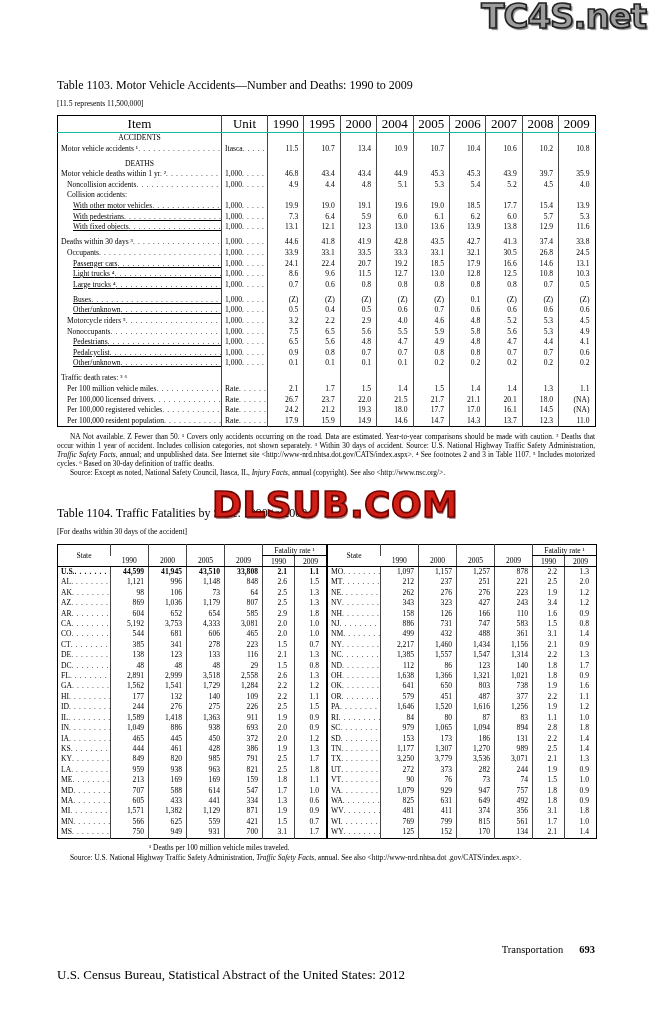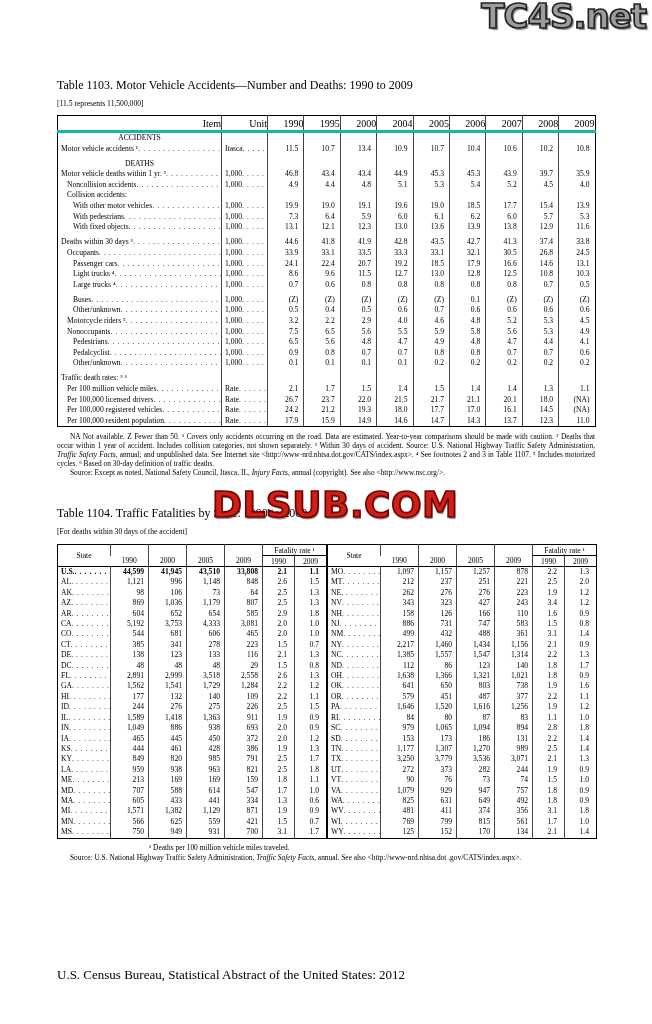--- a/index.html
+++ b/index.html
@@ -18,29 +18,29 @@
 
   
   .sec1103 { position:absolute; left:57px; top:78px; width:538px; }
   .sec1104 { position:absolute; left:57px; top:506px; width:538px; }
   .tbl-title { font-size:12px; line-height:14px; font-weight:normal; }
   .bracket-note { font-size:7.6px; line-height:9px; margin-top:7px; }
 
   
   #t1103 { width:538px; border-collapse:collapse; table-layout:fixed; border:1.2px solid #000;
            font-size:7.6px; margin-top:7px; }
-  #t1103 th { font-weight:normal; font-size:10px; height:16px; text-align:right; vertical-align:middle;
-              border-bottom:3px solid #14b8a6; }
+  #t1103 th { font-weight:normal; font-size:13px; height:16px; text-align:center; vertical-align:middle;
+              border-bottom:1px solid #14b8a6; }
   #t1103 th, #t1103 td { border-left:0.6px solid #444; padding:0; }
   #t1103 tr > *:first-child { border-left:none; }
   #t1103 td { height:10.6px; line-height:10.6px; vertical-align:bottom; }
   #t1103 td.num { text-align:right; padding-right:5px; }
   #t1103 td.item { padding-left:3px;margin-top:39px; }
   #t1103 td.item.i1 { padding-left:9px; }
-  #t1103 td.item.i2 { padding-left:15px; }
+  #t1103 td.item.i2 { padding-left:15px;text-decoration:underline; }
   #t1103 td.item.section { text-align:center; padding-left:0; }
   #t1103 td.unit { padding-left:3px; }
   #t1103 tr.spacer td { height:4.5px; line-height:4.5px; font-size:2px; }
 
   .cellflex { display:flex; align-items:baseline; overflow:hidden; white-space:nowrap; }
   .lbl { flex:0 0 auto; }
   .leader { flex:1 1 0; min-width:0; overflow:hidden; white-space:nowrap; letter-spacing:0.6px; }
 
   .fnotes { font-size:7.4px; line-height:9px; text-align:justify; margin-top:5px; }
   .fnotes p { text-indent:13px; }
@@ -1521,16 +1521,19 @@
             </tr>
           </tbody>
       </table>
     </div>
     <div class="fn1104">¹ Deaths per 100 million vehicle miles traveled.</div>
     <div class="src1104"><span class="seg">Source: U.S. National Highway Traffic Safety Administration, </span><i class="seg">Traffic Safety Facts</i><span class="seg">, annual. See also &lt;http://www-nrd.nhtsa.dot .gov/CATS/index.aspx&gt;.</span></div>
   </div>
 
   <div class="wm wm-mid" style="color: rgb(207, 31, 22);">DLSUB.COM</div>
 
+  <div class="page-footer">
+    <span>Transportation</span><span class="pgnum">693</span>
+  </div>
   <div class="census">U.S. Census Bureau, Statistical Abstract of the United States: 2012</div>
 
 
 </div>
 
 </body></html>

